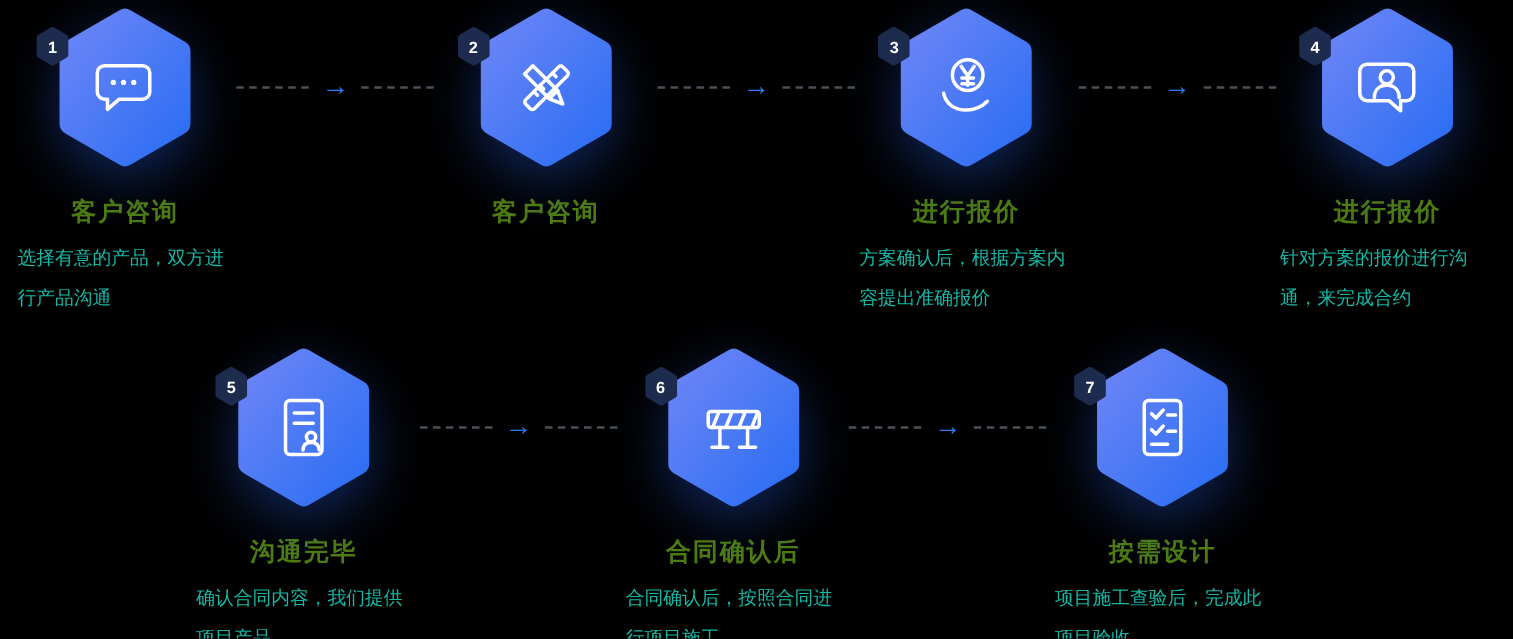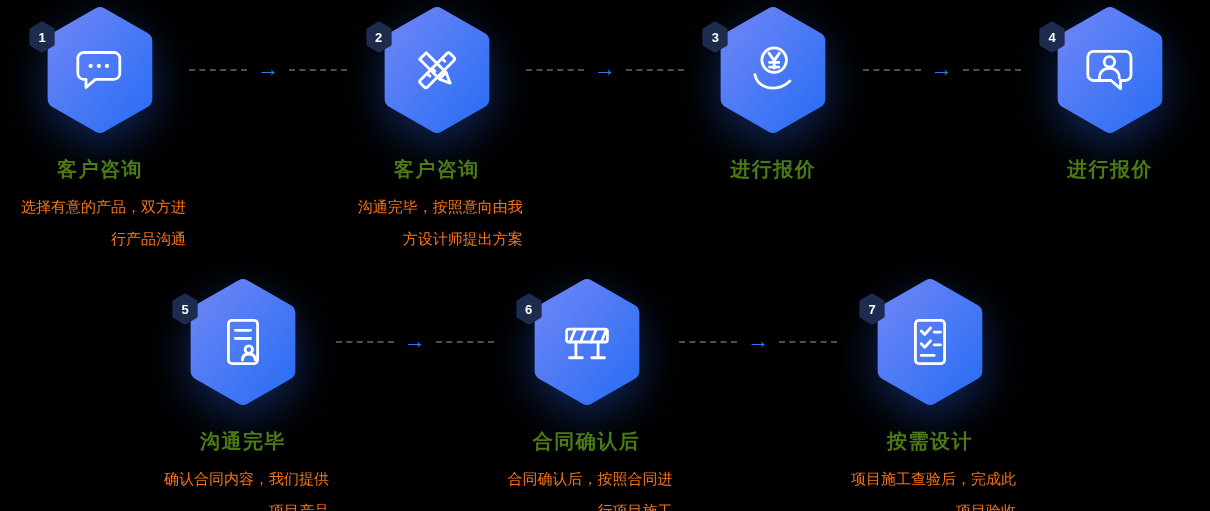--- a/index.html
+++ b/index.html
@@ -38,22 +38,22 @@
     color: #fff; font-size: 13px; font-weight: bold;
   }
 
   .title {
     margin-top: 22px;
     font-size: 20px; font-weight: bold; letter-spacing: 1.5px;
     color: #4d7c0f; white-space: nowrap;
   }
   .desc {
     margin-top: 8px; width: 172px;
-    font-size: 15px; line-height: 2.1; text-align: right;
-    color: #f97316;
+    font-size: 15px; line-height: 2.1; text-align: left;
+    color: #14b8a6;
   }
 
   .connector {
     flex: 1; height: 20px; margin-top: 54px;
     display: flex; align-items: center; justify-content: center; gap: 10px;
   }
   .dash { width: 58px; height: 0; border-top: 2px dashed #4A5058; }
   .arrow { color: #2B7BF2; font-size: 22px; font-weight: bold; line-height: 1; margin-top: -2px; }
 </style>
 </head>
@@ -116,21 +116,20 @@
           </g>
         </svg>
         <div class="badge">
           <svg viewBox="0 0 32 36">
             <polygon points="16,4 27,10.5 27,25.5 16,32 5,25.5 5,10.5" fill="#1C2B4E" stroke="#1C2B4E" stroke-width="5" stroke-linejoin="round"></polygon>
           </svg>
           <span class="badge-num">2</span>
         </div>
       </div>
       <div class="title">客户咨询</div>
-      <div class="desc">沟通完毕，按照意向由我方设计师提出方案</div>
     </div>
 
     <div class="connector">
       <span class="dash"></span>
       <span class="arrow">→</span>
       <span class="dash"></span>
     </div>
 
     <div class="step">
       <div class="hex-wrap">
@@ -143,20 +142,21 @@
           <path d="M8.5 28 c1.5 7.5 8 11.5 15.5 11.5 c6 0 10.5 -2 14.5 -6"></path>
         </svg>
         <div class="badge">
           <svg viewBox="0 0 32 36">
             <polygon points="16,4 27,10.5 27,25.5 16,32 5,25.5 5,10.5" fill="#1C2B4E" stroke="#1C2B4E" stroke-width="5" stroke-linejoin="round"></polygon>
           </svg>
           <span class="badge-num">3</span>
         </div>
       </div>
       <div class="title">进行报价</div>
+      <div class="desc">方案确认后，根据方案内容提出准确报价</div>
     </div>
 
     <div class="connector">
       <span class="dash"></span>
       <span class="arrow">→</span>
       <span class="dash"></span>
     </div>
 
     <div class="step">
       <div class="hex-wrap">
@@ -169,20 +169,21 @@
           <path d="M15 31 c0 -6 4 -8.5 8.5 -8.5 s8.5 2.5 8.5 8.5"></path>
         </svg>
         <div class="badge">
           <svg viewBox="0 0 32 36">
             <polygon points="16,4 27,10.5 27,25.5 16,32 5,25.5 5,10.5" fill="#1C2B4E" stroke="#1C2B4E" stroke-width="5" stroke-linejoin="round"></polygon>
           </svg>
           <span class="badge-num">4</span>
         </div>
       </div>
       <div class="title">进行报价</div>
+      <div class="desc">针对方案的报价进行沟通，来完成合约</div>
     </div>
 
   </div>
 
   <div class="row row-2">
 
     <div class="step">
       <div class="hex-wrap">
         <svg class="hex" viewBox="0 0 120 132">
           <polygon points="60,10 105,36 105,96 60,122 15,96 15,36" fill="url(#hexGrad)" stroke="url(#hexGrad)" stroke-width="18" stroke-linejoin="round"></polygon>

